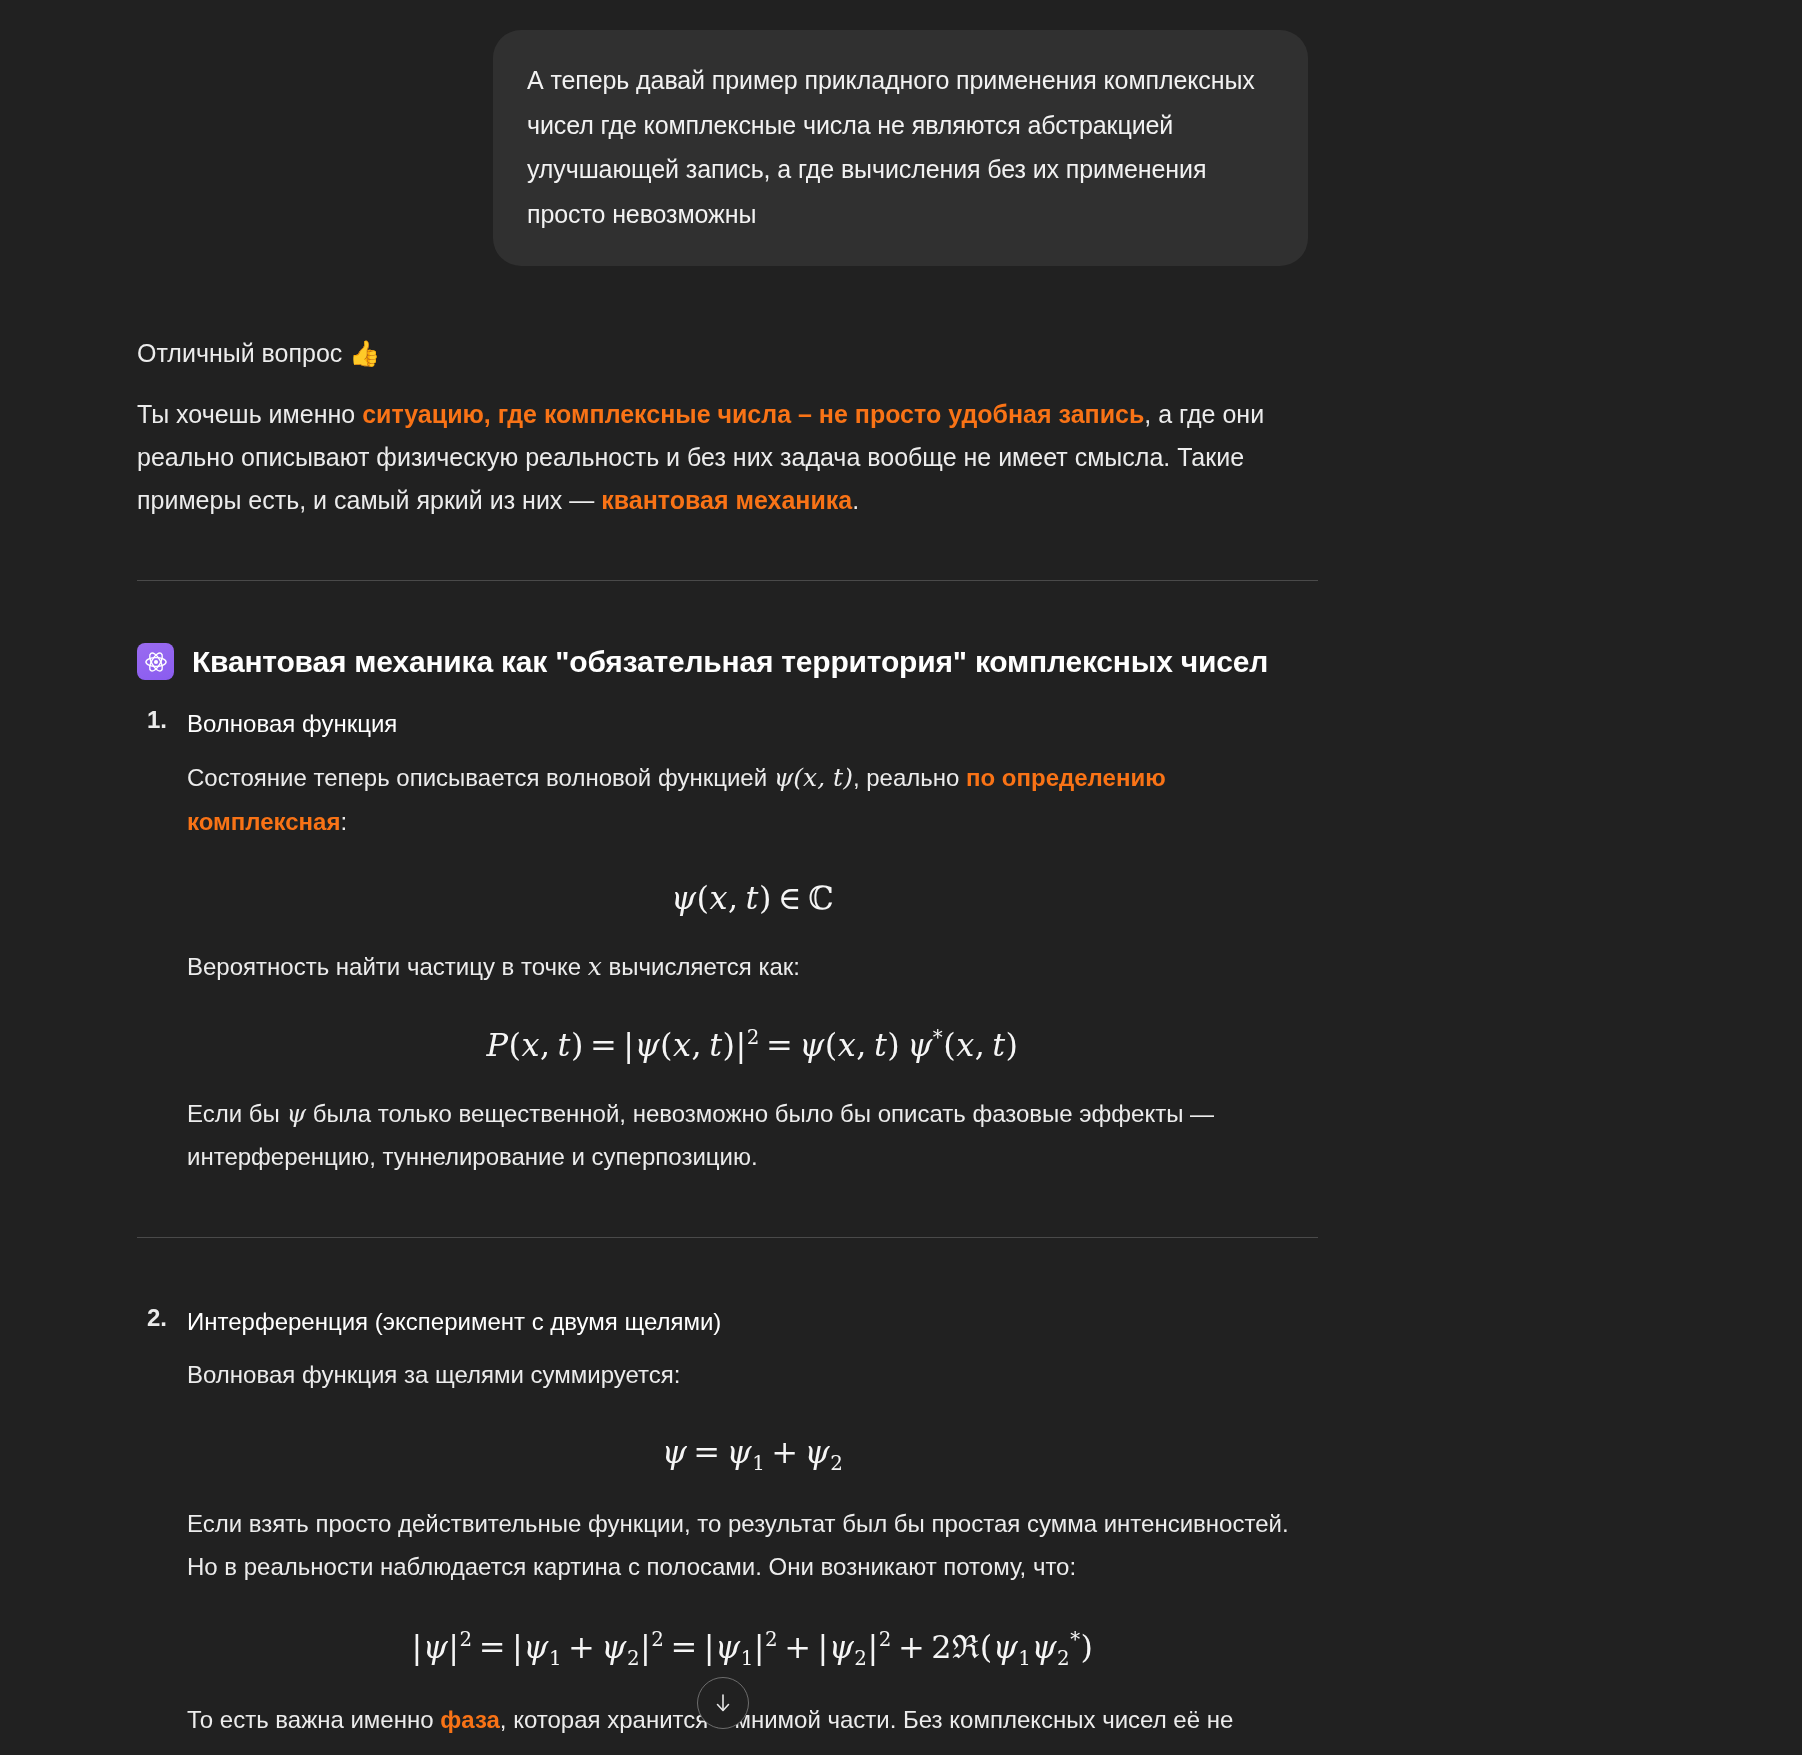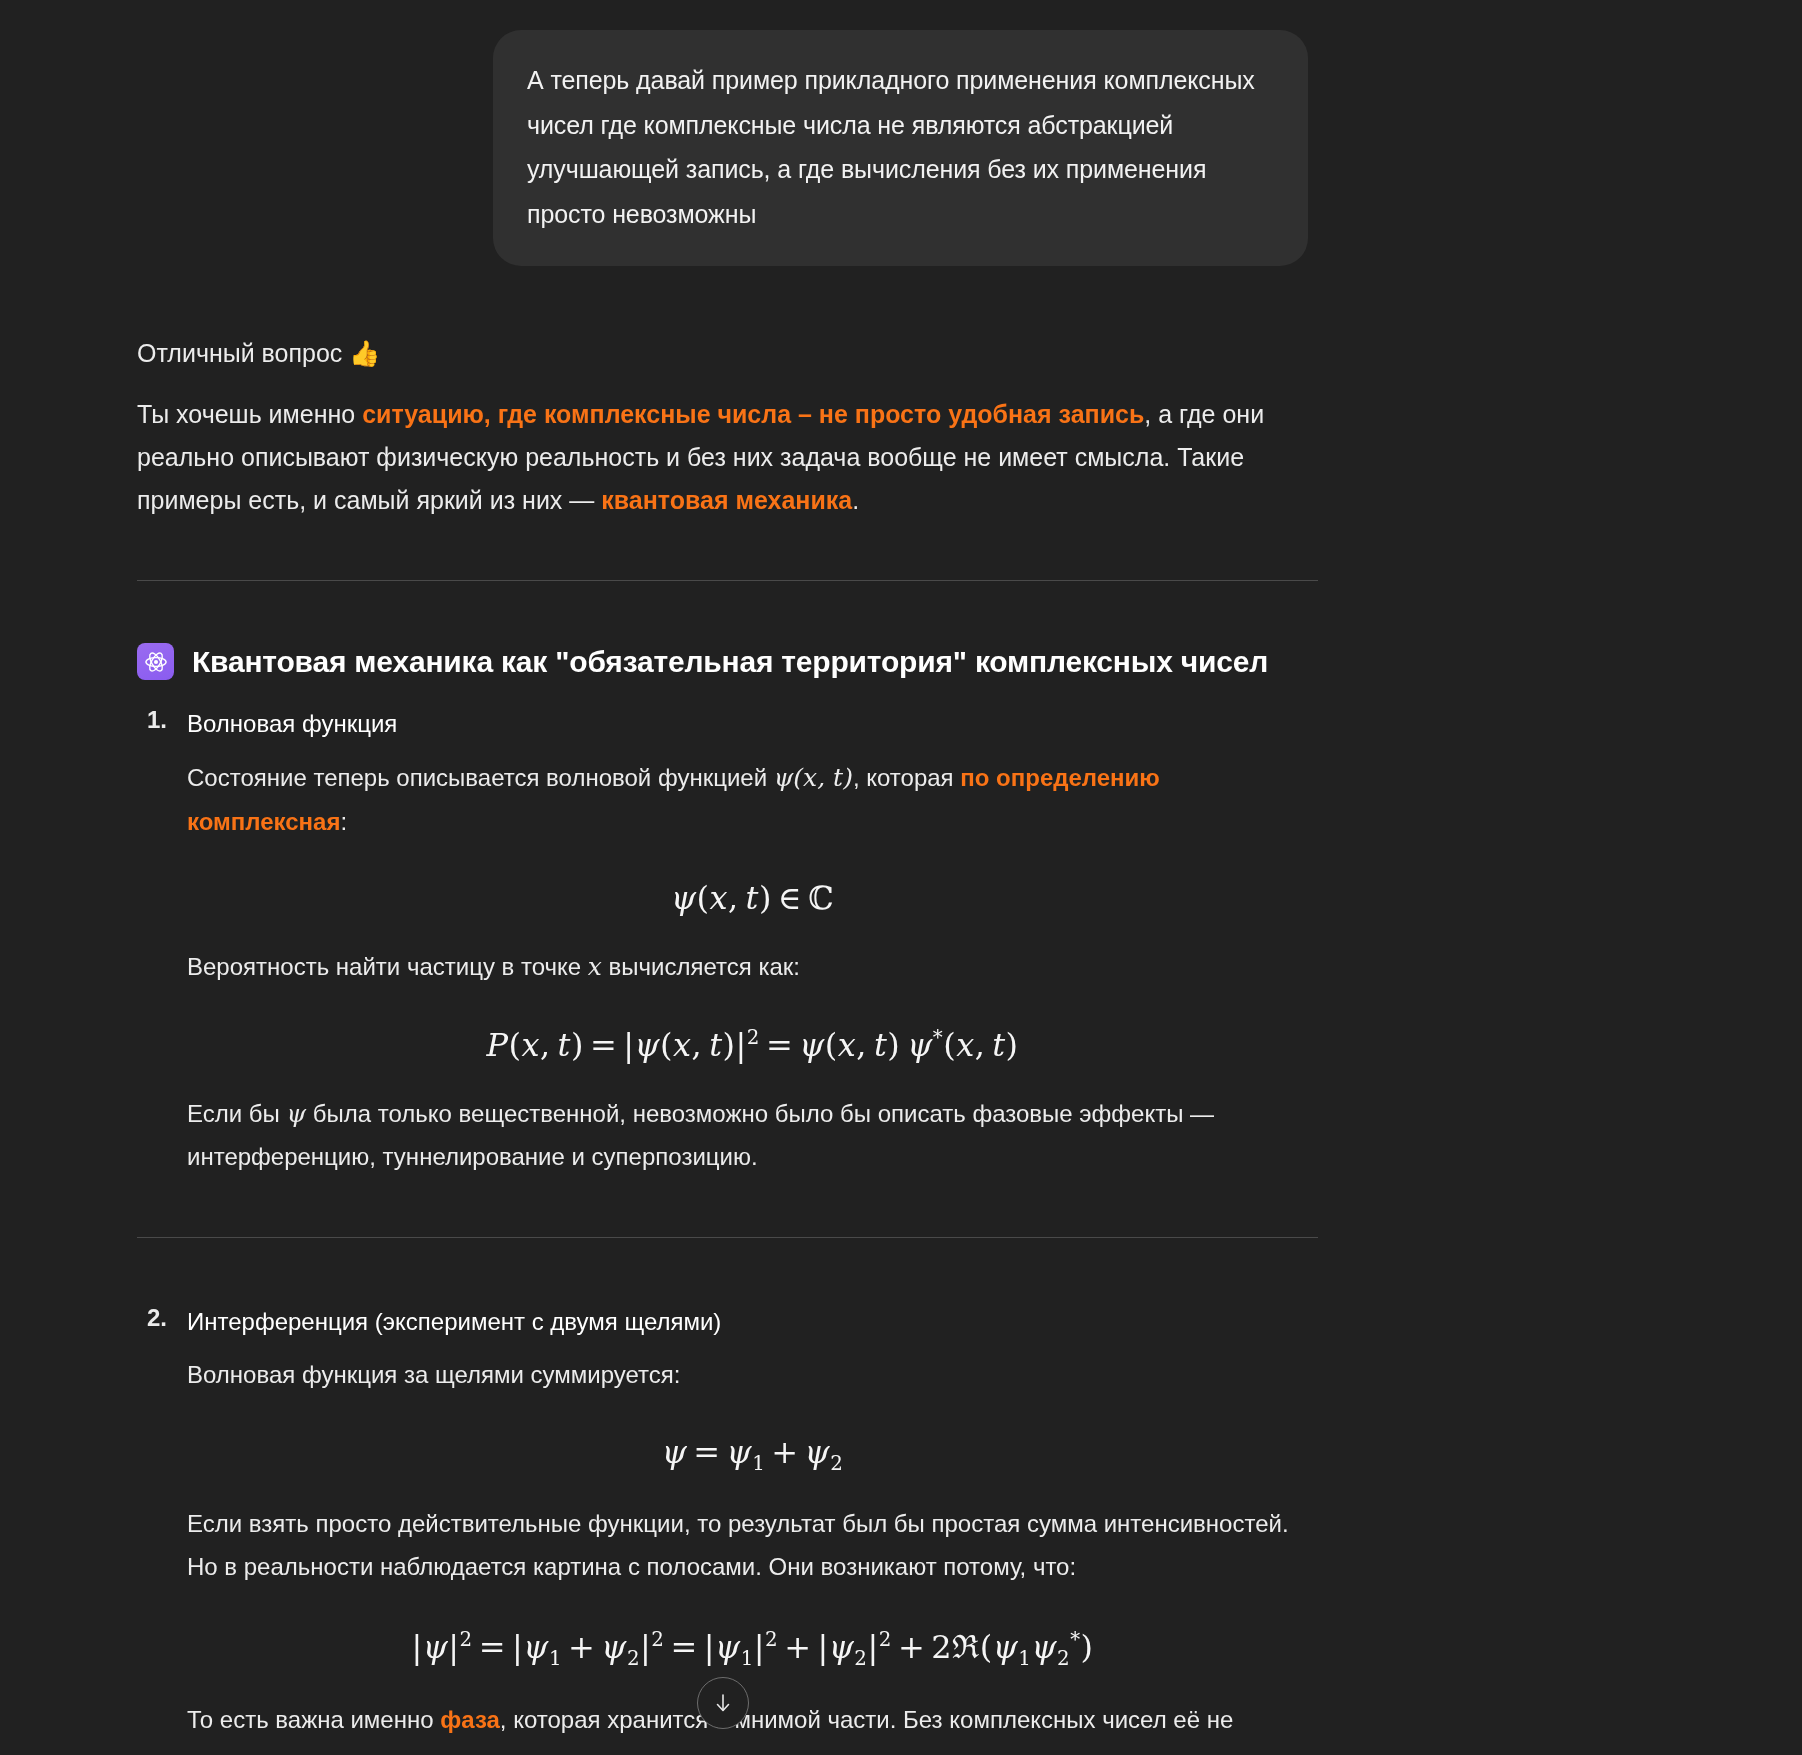--- a/index.html
+++ b/index.html
@@ -203,21 +203,21 @@
     </div>
 
     <ol class="steps">
 
       <li>
         <span class="li-num">1.</span>
         <div class="li-title">Волновая функция</div>
         <div class="li-body">
 
           <p>
-            <span>Состояние теперь описывается волновой функцией </span><span class="math-inline">ψ(x, t)</span><span>, которая </span><b>по определению комплексная</b><span>:</span>
+            <span>Состояние теперь описывается волновой функцией </span><span class="math-inline">ψ(x, t)</span><span>, реально </span><b>по определению комплексная</b><span>:</span>
           </p>
 
           <div class="math-display">
             <span class="it">ψ</span><span class="rm">(</span><span class="it">x</span><span class="rm">, </span><span class="it">t</span><span class="rm">)</span><span class="op">∈</span><span class="rm">ℂ</span>
           </div>
 
           <p>
             <span>Вероятность найти частицу в точке </span><span class="math-inline">x</span><span> вычисляется как:</span>
           </p>
 

